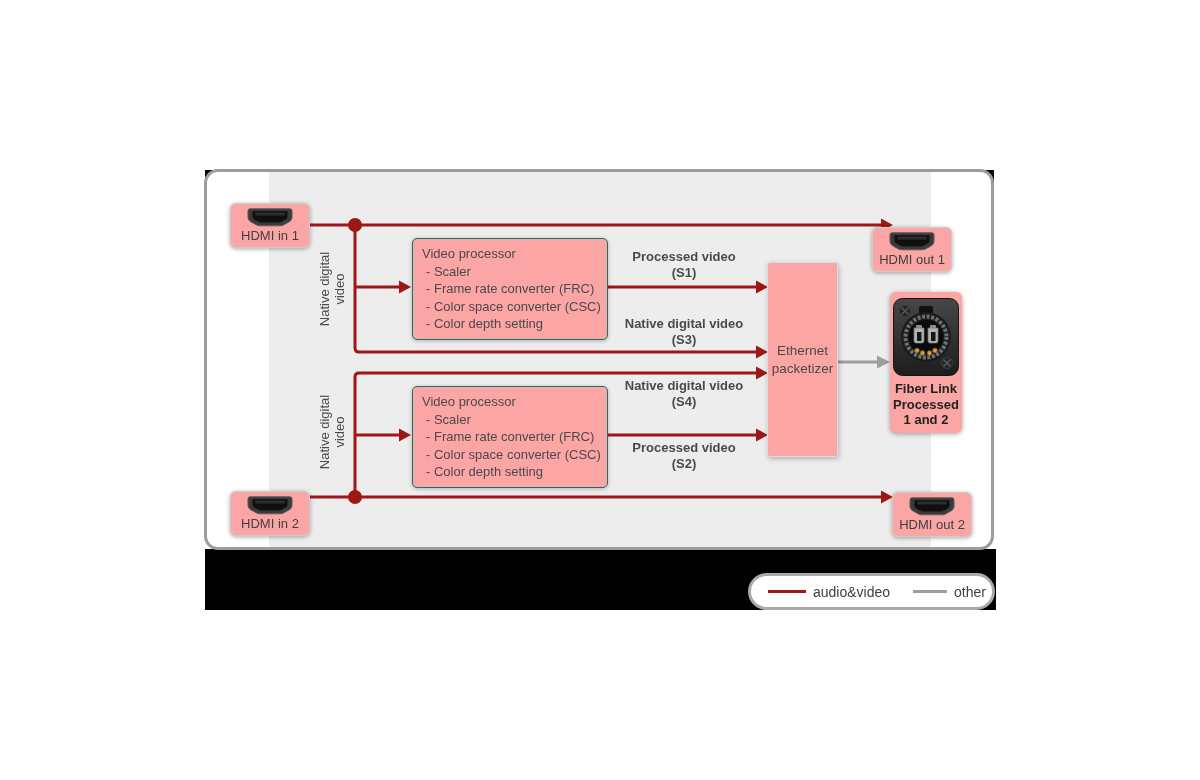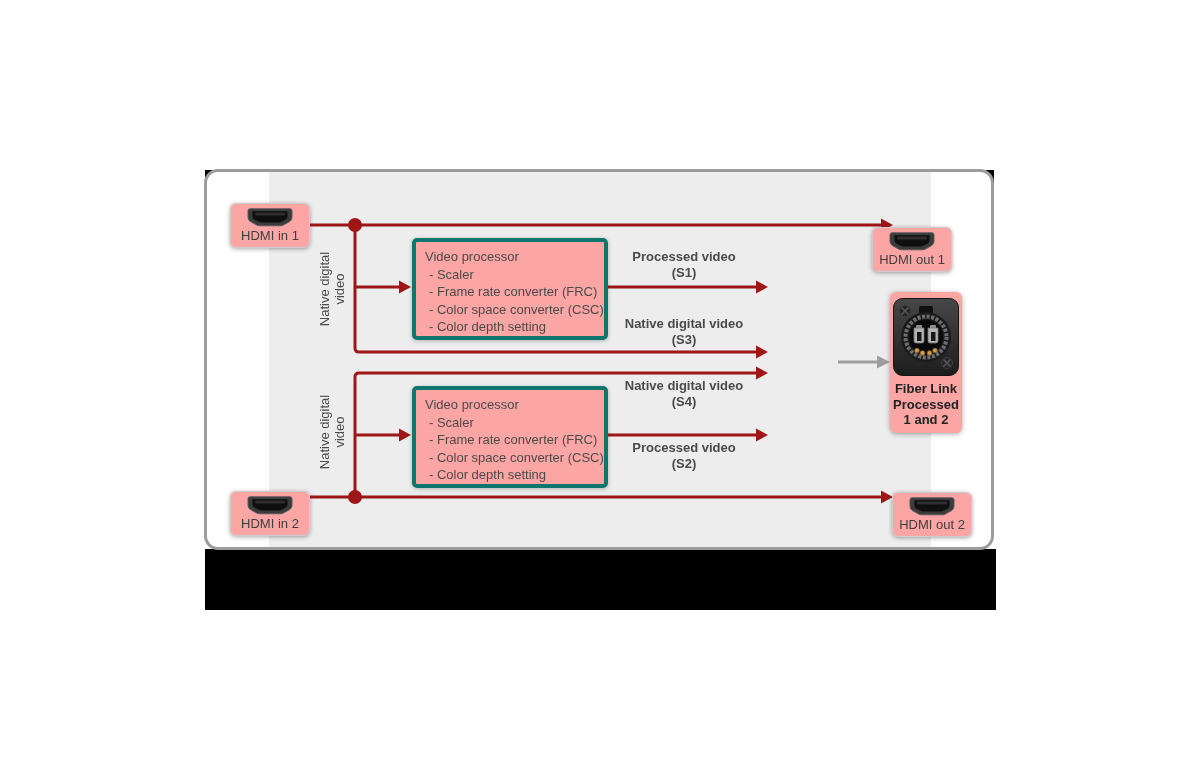--- a/index.html
+++ b/index.html
@@ -29,21 +29,21 @@
 
   .hdmi-box{width:80px;height:45px;border:1px solid #cccccc;border-radius:6px;
             box-shadow:0 1px 4px rgba(0,0,0,.35);
             display:flex;flex-direction:column;align-items:center;justify-content:center;gap:1px;}
   .hdmi-box .lbl{font-size:13px;color:#3f3f3f;line-height:14px;white-space:nowrap;}
   #hdmi-in-1{left:230px;top:203px;}
   #hdmi-out-1{left:872px;top:203px;margin-top:24px;}
   #hdmi-in-2{left:230px;top:491px;}
   #hdmi-out-2{left:892px;top:492px;}
 
-  .vp{width:196px;height:102px;border:4px solid #0f766e;border-radius:5px;
+  .vp{width:196px;height:102px;border:1px solid #0f766e;border-radius:5px;
       box-shadow:0 1px 4px rgba(0,0,0,.25);padding:6px 9px;
       font-size:13px;color:#4a4a4a;line-height:17.5px;white-space:nowrap;}
   #vp-1{left:412px;top:238px;}
   #vp-2{left:412px;top:386px;}
   .vp .item{display:block;padding-left:4px;}
   .vp .title{display:block;}
 
   #packetizer{left:767px;top:262px;width:71px;height:195px;border:1px solid #dcdcdc;border-radius:3px;
               box-shadow:1px 2px 5px rgba(0,0,0,.25);
               display:flex;flex-direction:column;align-items:center;justify-content:center;
@@ -168,20 +168,24 @@
   </div>
 
   <div class="box vp" id="vp-2">
     <span class="title">Video processor</span>
     <span class="item">- Scaler</span>
     <span class="item">- Frame rate converter (FRC)</span>
     <span class="item">- Color space converter (CSC)</span>
     <span class="item">- Color depth setting</span>
   </div>
 
+  <div class="box" id="packetizer">
+    <span>Ethernet</span>
+    <span>packetizer</span>
+  </div>
 
   <div class="box" id="fiber-card">
     <svg width="66" height="78" viewBox="0 0 66 78">
       <defs>
         <linearGradient id="fg" x1="0" y1="0" x2="0" y2="1">
           <stop offset="0" stop-color="#474747"></stop>
             <stop offset="1" stop-color="#1d1d1d"></stop>
         </linearGradient>
       </defs>
       <rect x="0.5" y="0.5" width="65" height="77" rx="9" fill="url(#fg)" stroke="#141414"></rect>
@@ -234,14 +238,20 @@
 
   <div class="native" id="native-1">
     <span>Native digital</span>
     <span>video</span>
   </div>
   <div class="native" id="native-2">
     <span>Native digital</span>
     <span>video</span>
   </div>
 
+  <div class="legend">
+    <div class="swatch av"></div>
+    <span class="txt">audio&amp;video</span>
+    <div class="swatch other"></div>
+    <span class="txt">other</span>
+  </div>
 
 </div>
 
 </body></html>

